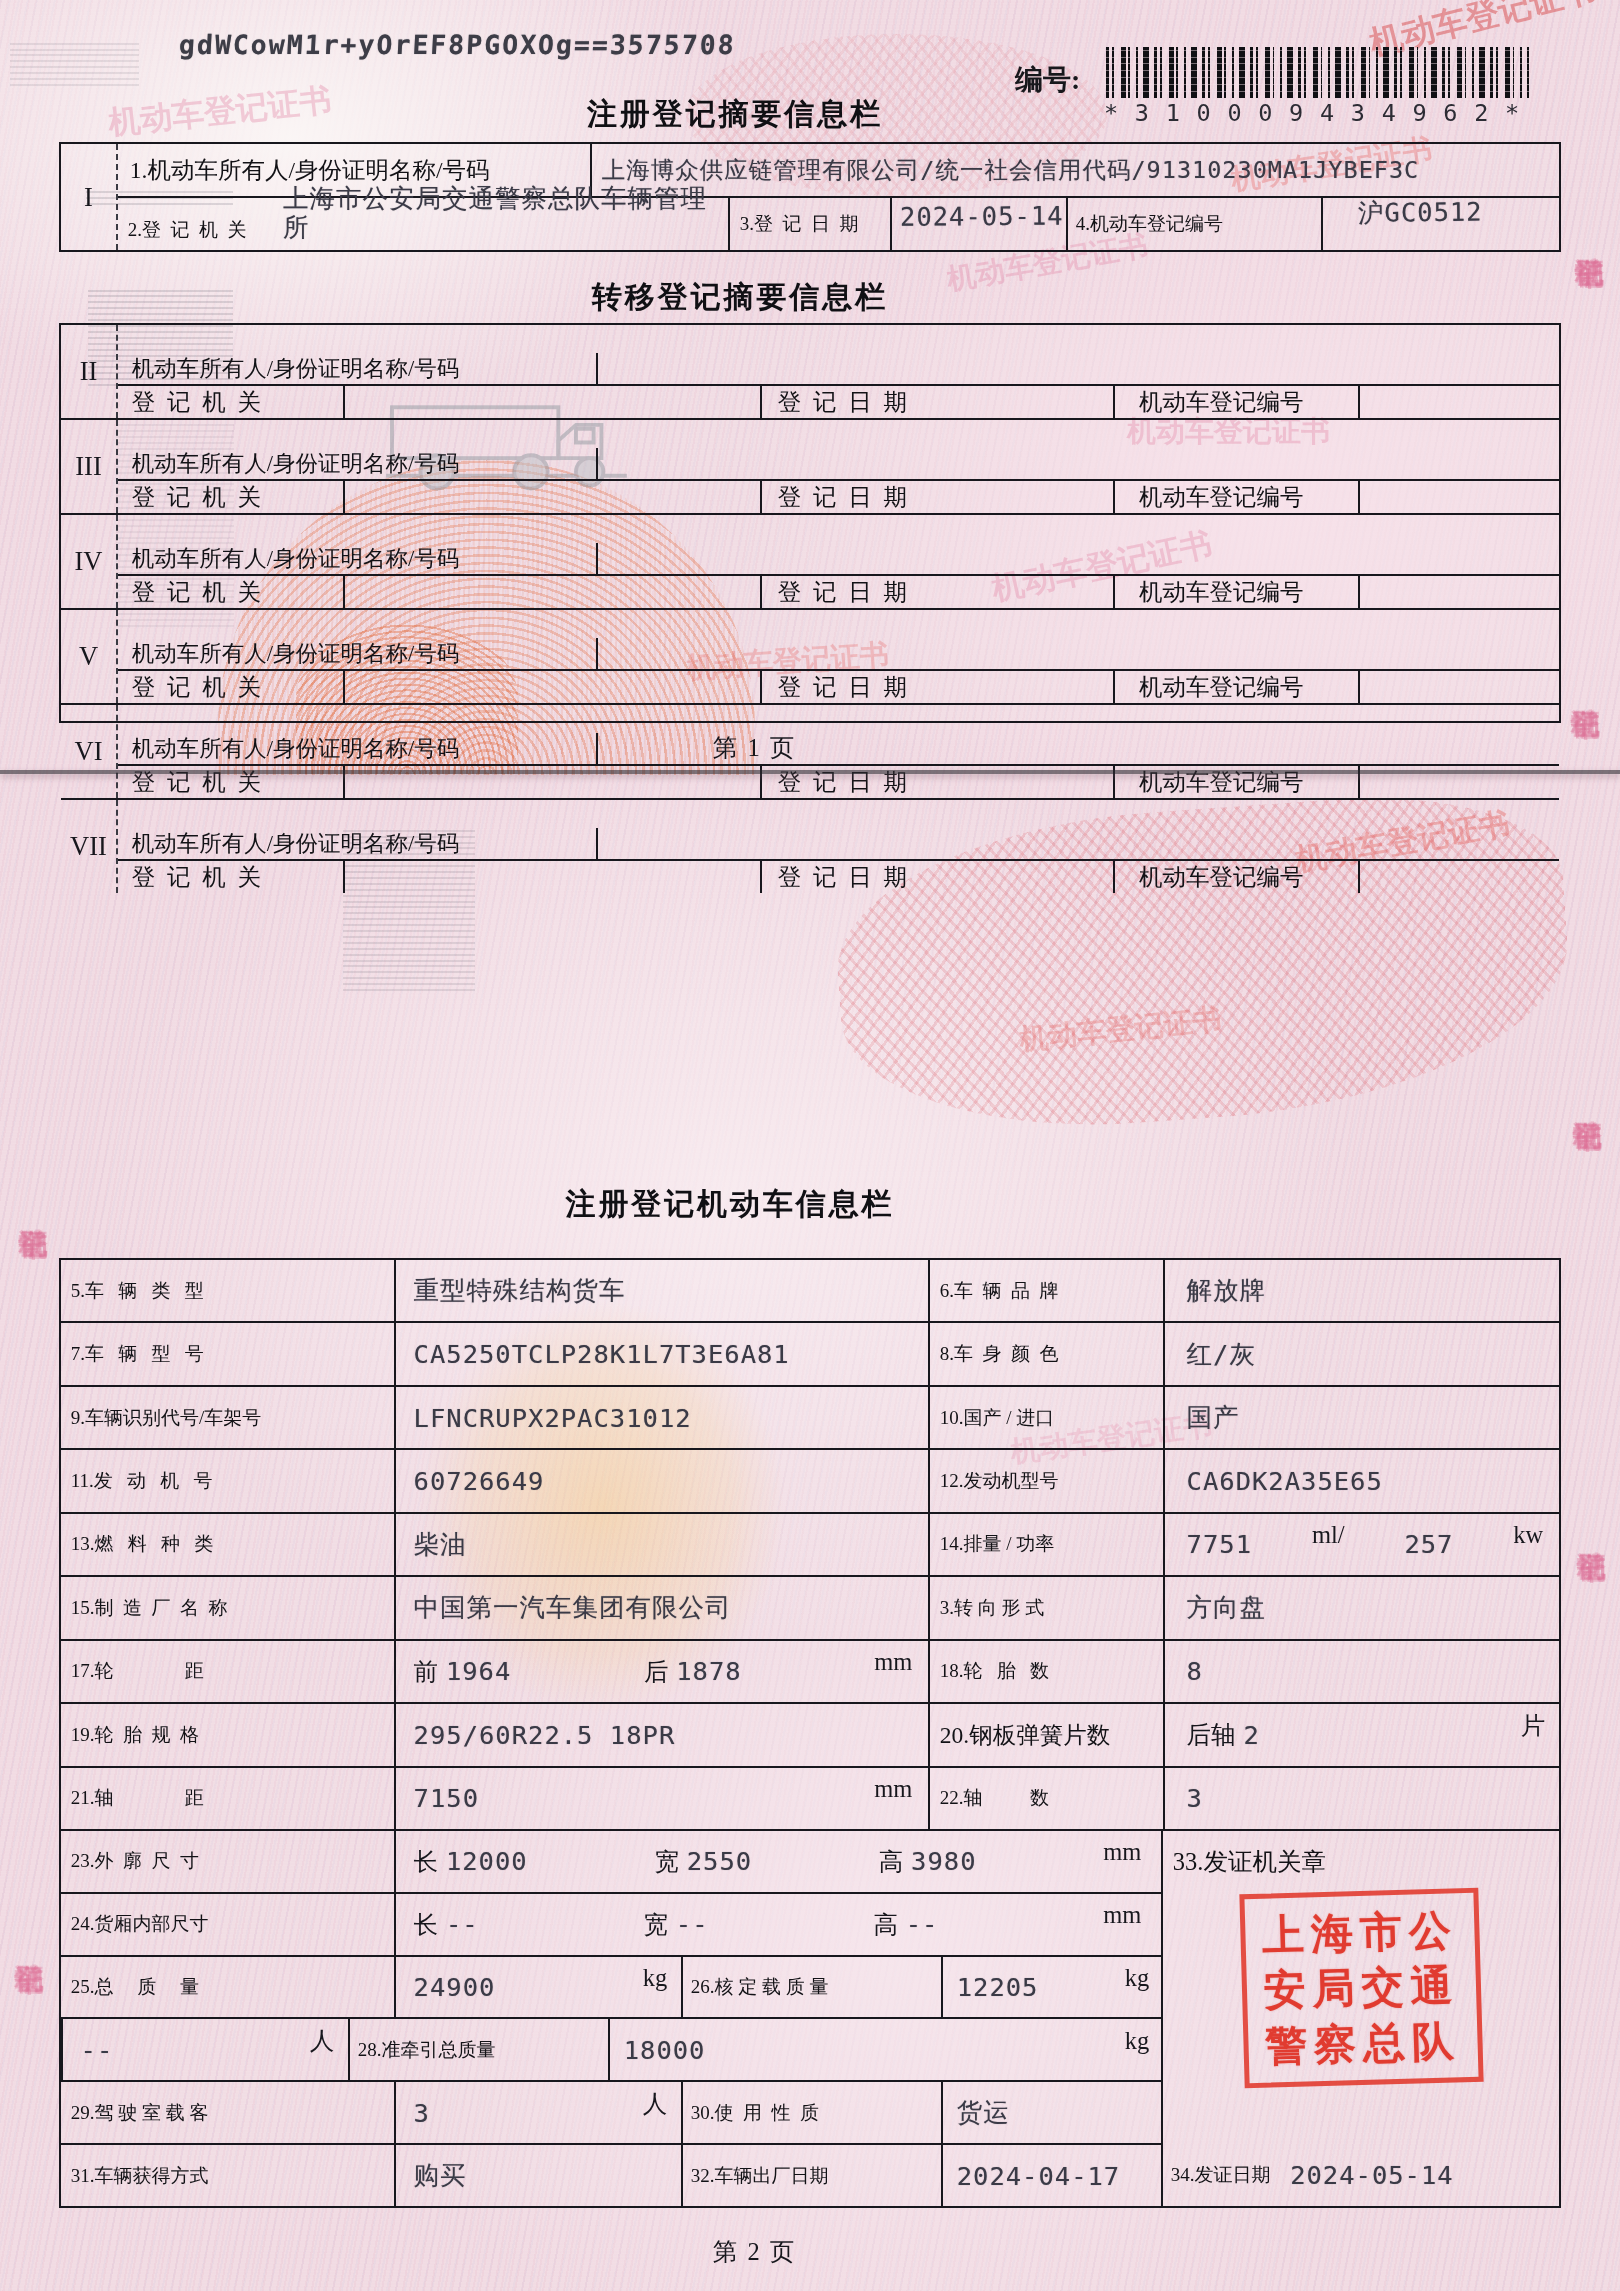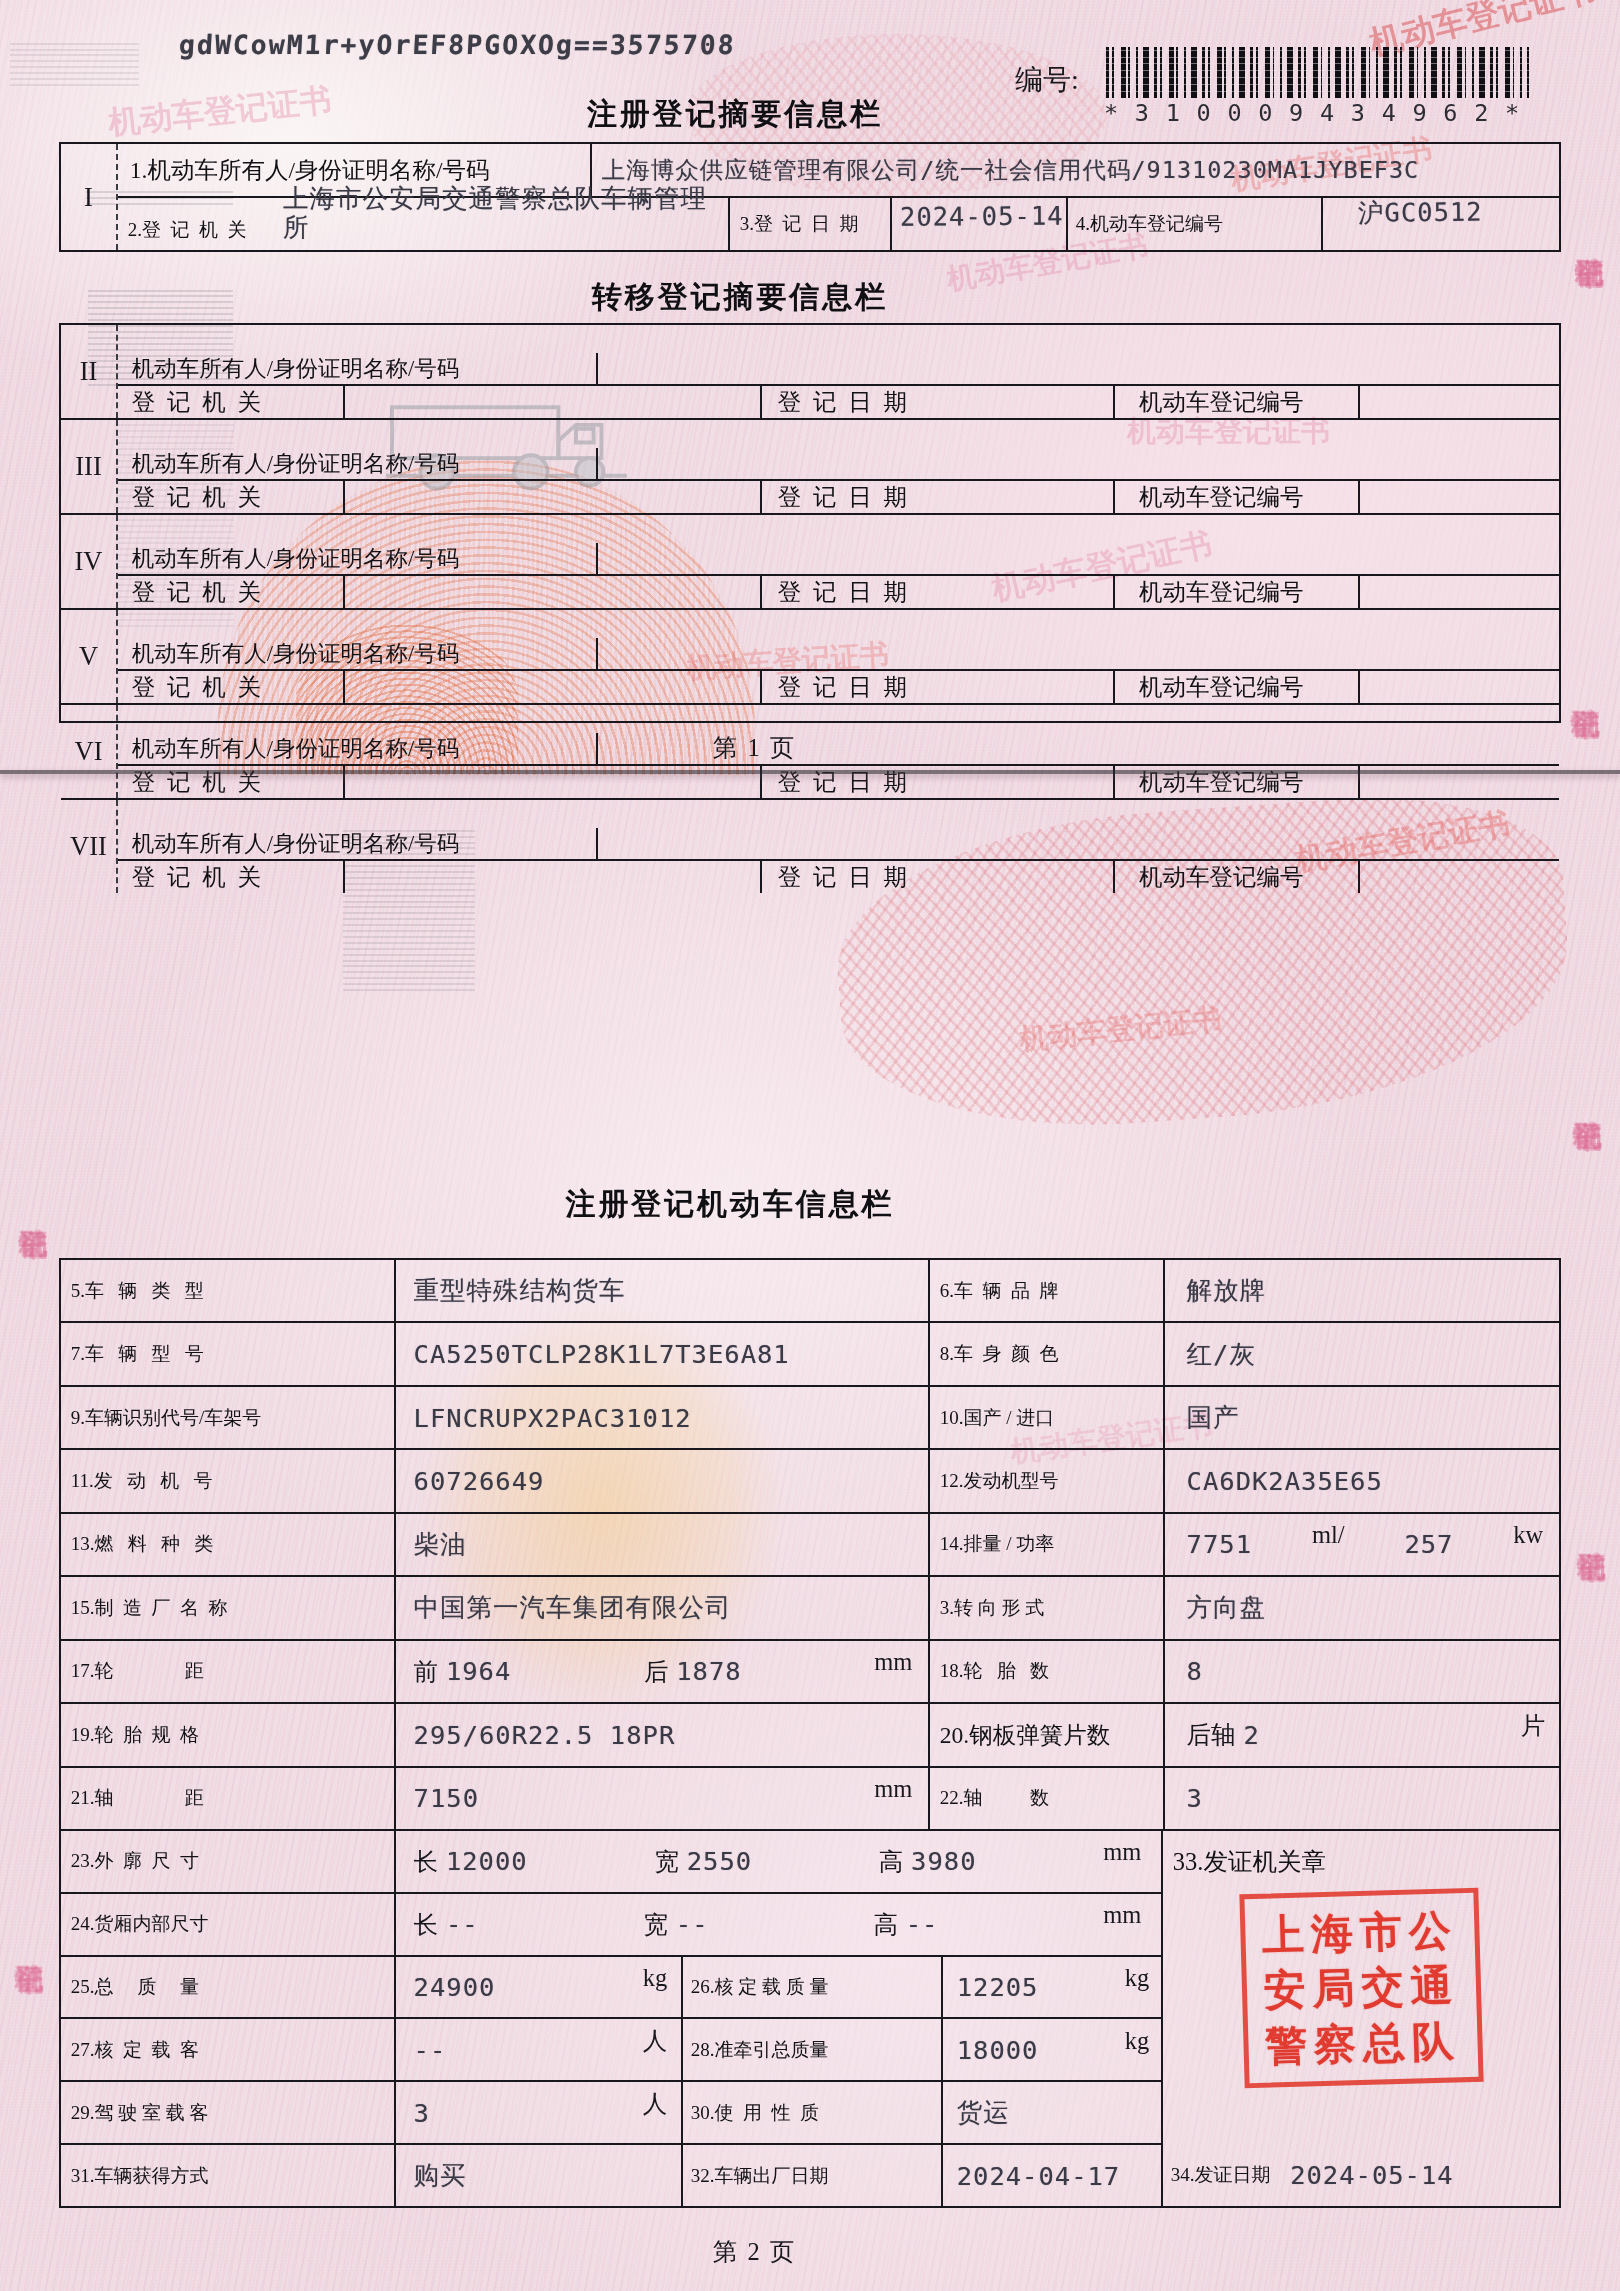--- a/index.html
+++ b/index.html
@@ -37,21 +37,21 @@
   .wm-yellow{ left:367px; top:1243px; width:470px; height:529px; border-radius:50%;
     background:radial-gradient(closest-side, rgba(246,196,94,.38), rgba(246,196,94,.16) 55%, transparent 78%); }
   .smudge{ background:repeating-linear-gradient(0deg, rgba(95,95,108,.26) 0 2px, transparent 2px 5.9px); }
   .vtext{ writing-mode:vertical-rl; }
 
   
   .sec-code{ position:absolute; left:179px; top:29px;
     font-family:"DejaVu Sans Mono",monospace; font-weight:700; font-size:26.5px;
     letter-spacing:2px; color:#3d3d47; transform:skewX(-3deg);
     text-shadow:0 0 1px rgba(70,70,80,.55); }
-  .serial-label{ position:absolute; left:1015px; top:61px; font-size:28px; font-weight:400; color:#18181c; }
+  .serial-label{ position:absolute; left:1015px; top:61px; font-size:28px; font-weight:700; color:#18181c; }
   .barcode{ position:absolute; left:1106px; top:47px; width:423px; height:51px;
     background:
       repeating-linear-gradient(0deg, transparent 0 5.9px, rgba(243,221,230,.45) 5.9px 6.9px),
       repeating-linear-gradient(90deg, #101014 0 2.9px, transparent 2.9px 5.9px, #101014 5.9px 7.8px,
         transparent 7.8px 14.7px, #101014 14.7px 19.6px, transparent 19.6px 22.5px, #101014 22.5px 24.5px,
         transparent 24.5px 30px, #101014 30px 32px, transparent 32px 37px, #101014 37px 43px, transparent 43px 48px); }
   .barcode-digits{ position:absolute; left:1104px; top:99px; width:427px;
     font-family:"DejaVu Sans Mono",monospace; font-size:23.5px; color:#2c2c34;
     letter-spacing:16.7px; white-space:pre; }
 
@@ -482,21 +482,20 @@
               <span class="dm">24900</span>
               <span class="unit u-hi">kg</span>
             </div>
           <div class="cell c-lab2b lab">26.核 定 载 质 量</div>
           <div class="cell c-val2b">
               <span class="dm">12205</span>
               <span class="unit u-hi">kg</span>
             </div>
         </div>
         <div class="t3-row">
-          <div class="cell c-lab1 lab">27.核  定  载  客</div>
           <div class="cell c-val1b">
               <span class="dm">--</span>
               <span class="unit u-hi">人</span>
             </div>
           <div class="cell c-lab2b lab">28.准牵引总质量</div>
           <div class="cell c-val2b">
               <span class="dm">18000</span>
               <span class="unit u-hi">kg</span>
             </div>
         </div>

